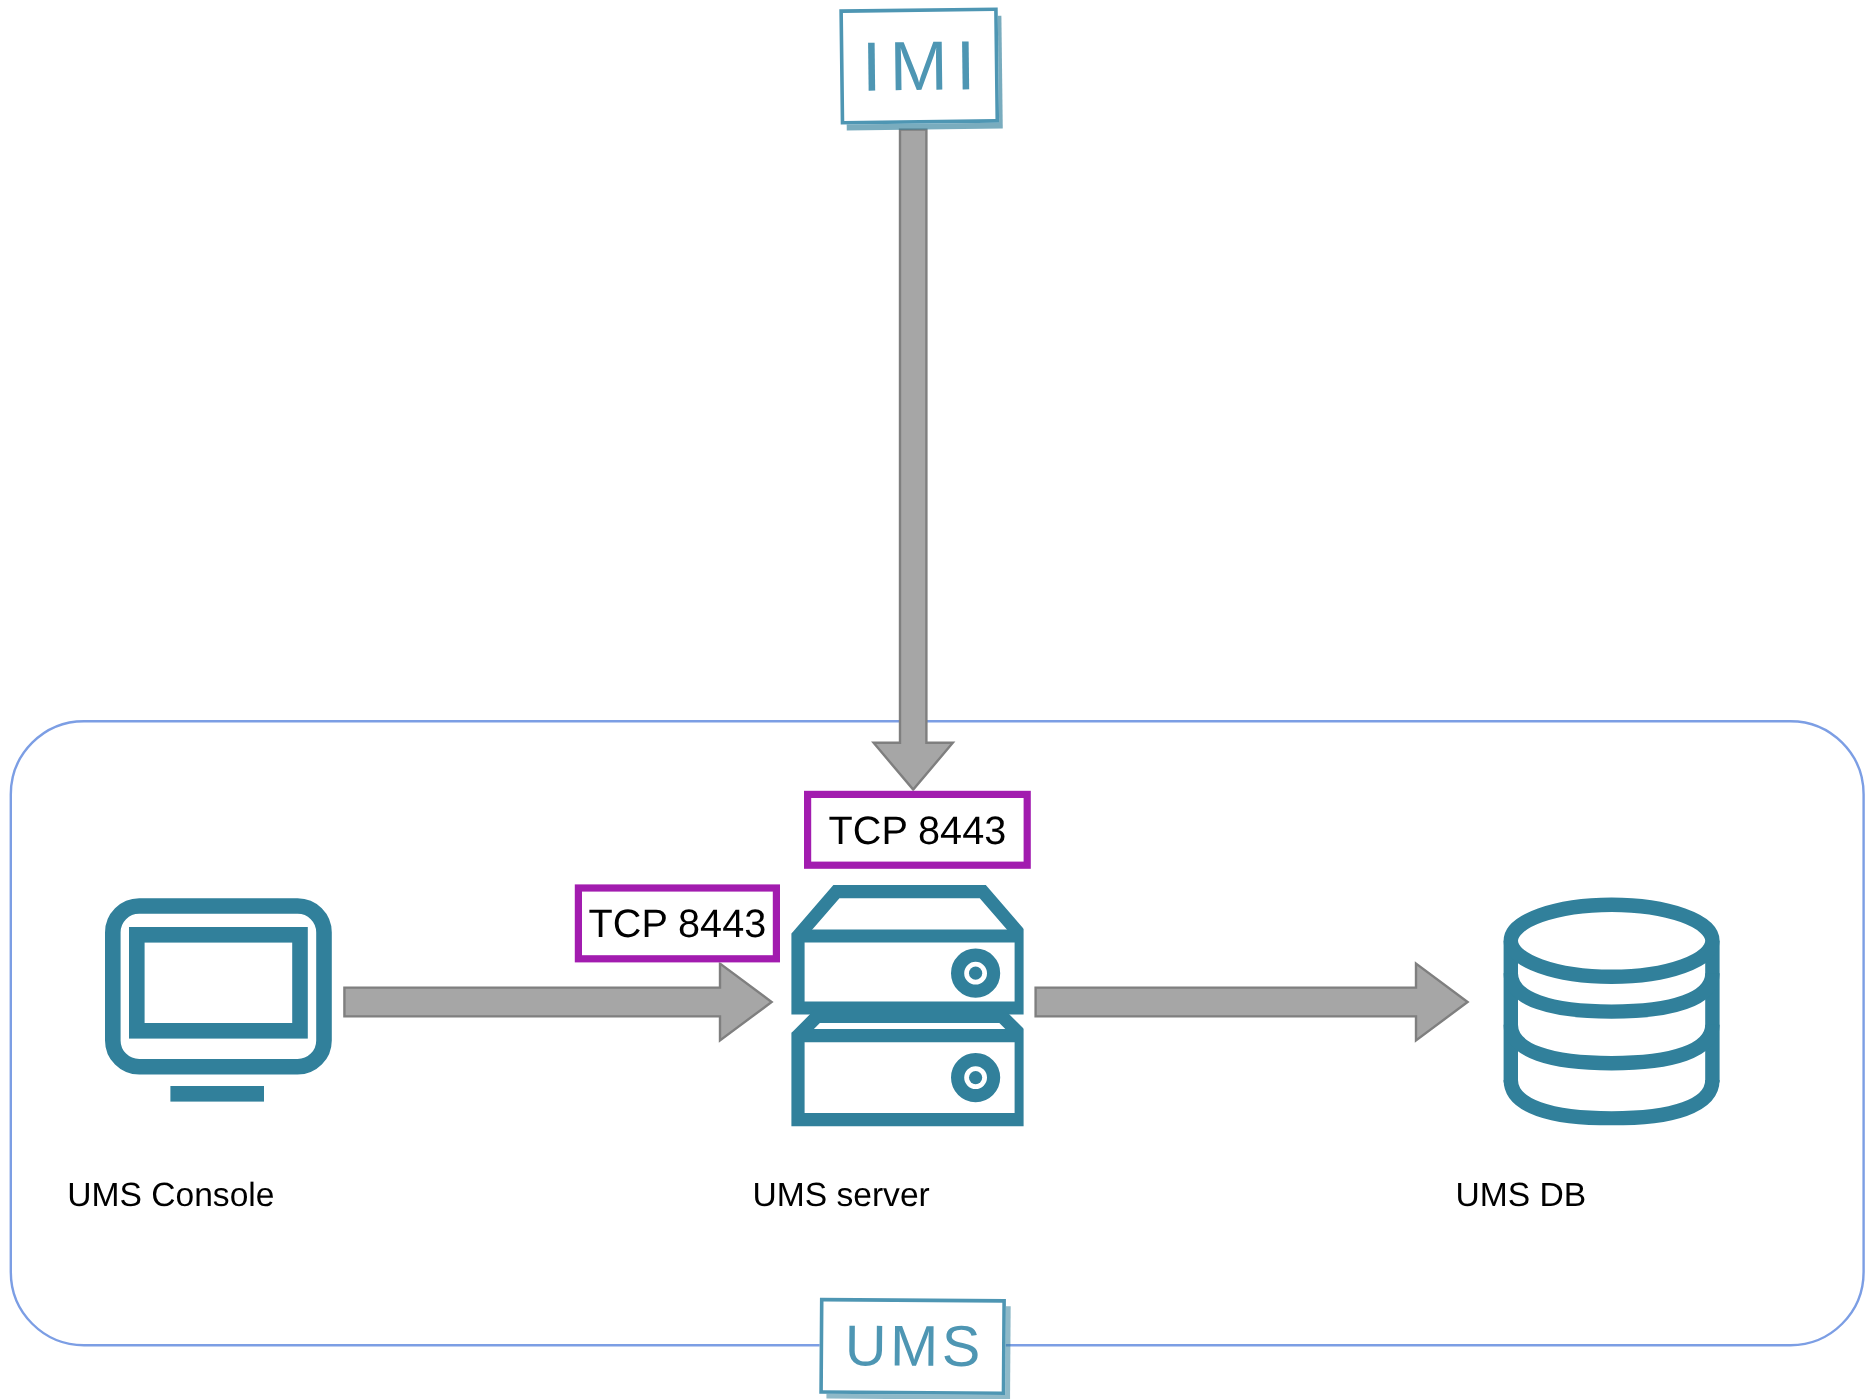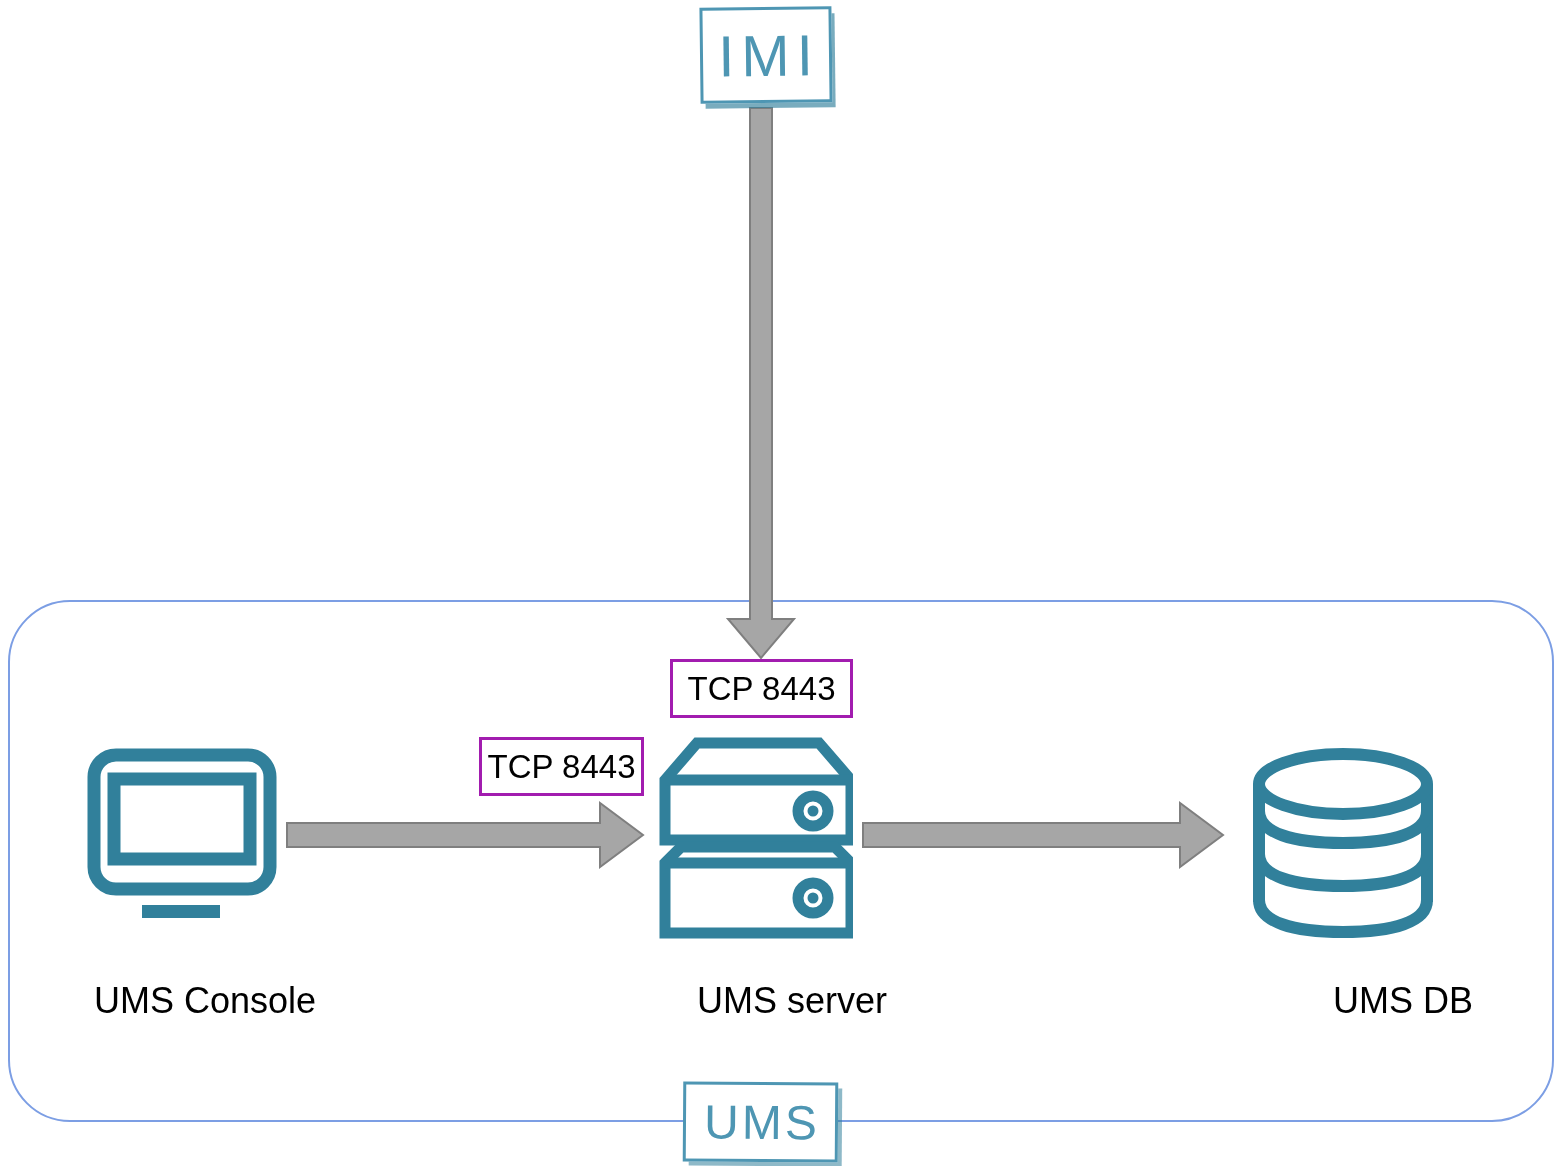--- a/index.html
+++ b/index.html
@@ -25,31 +25,31 @@
     transform:rotate(-0.7deg);
   }
   .ums-badge {
     left:683px; top:1082px; width:146px; height:74px;
     font-size:48px; letter-spacing:3px; padding-left:3px;
     box-shadow:5px 5px 0 -1px rgba(49,128,155,0.55);
     transform:rotate(0.4deg);
   }
   
   .port-label {
-    position:absolute; background:#ffffff; border:3px solid #a21caf;
+    position:absolute; background:#ffffff; border:6px solid #a21caf;
     color:#000000; font-size:33px; display:flex; align-items:center;
     justify-content:center; z-index:3; white-space:nowrap;
   }
   .port-top  { left:670px; top:659px;  width:177px; height:53px; }
   .port-left { left:479px; top:737px;  width:159px; height:53px; }
   .port-db   { left:977px; top:739px;  width:218px; height:53px; }
   
   .node-label {
-    position:absolute; width:260px; text-align:right;
-    font-size:36px; color:#000000; z-index:2;
+    position:absolute; width:260px; text-align:left;
+    font-size:28px; color:#000000; z-index:2;
   }
   .lbl-console { left:56px;  top:980px; }
   .lbl-server  { left:627px; top:980px; }
   .lbl-db      { left:1213px;top:980px; }
   
   .arrow { position:absolute; z-index:1; }
   .icon  { position:absolute; z-index:2; }
   .arr-v  { left:713px; top:106px; }
   .arr-h1 { left:285px; top:798px; }
   .arr-h2 { left:861px; top:798px; }

